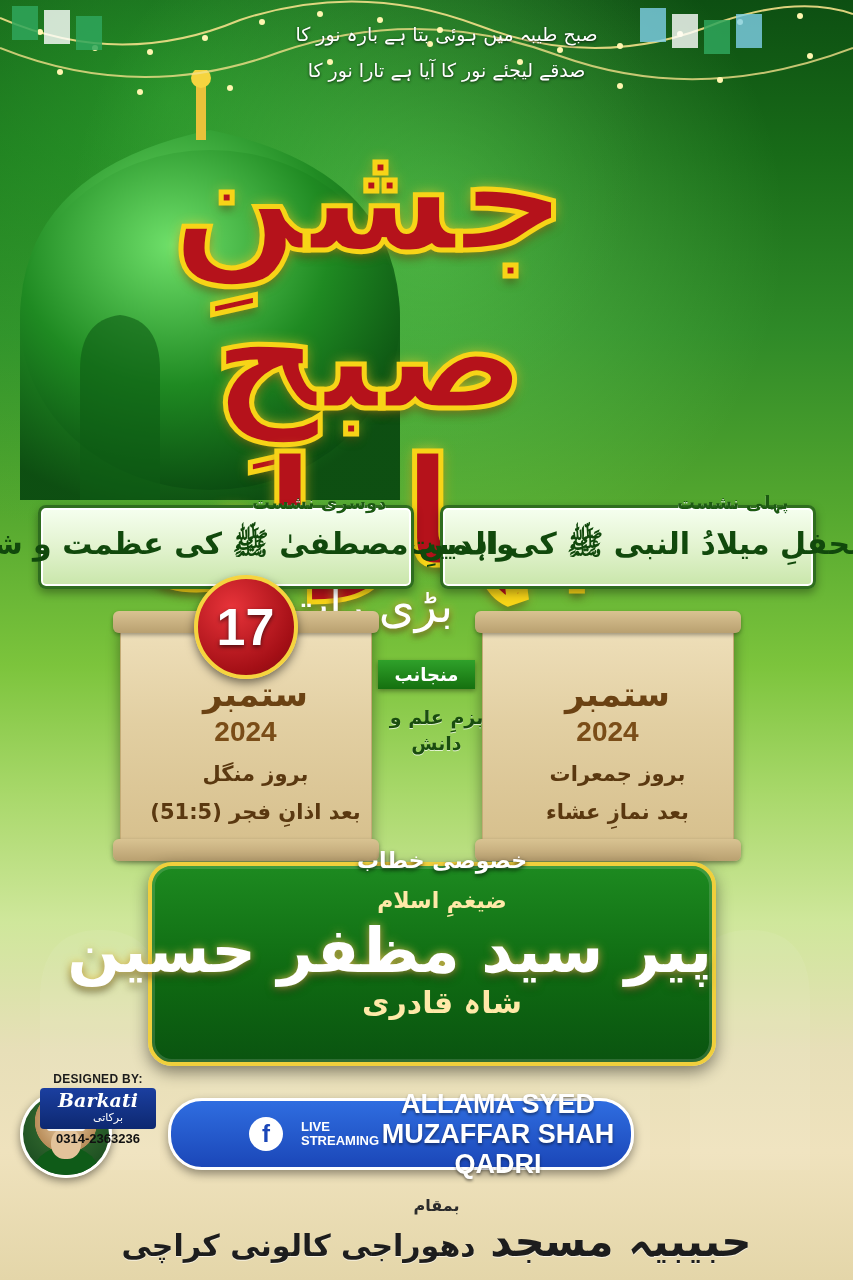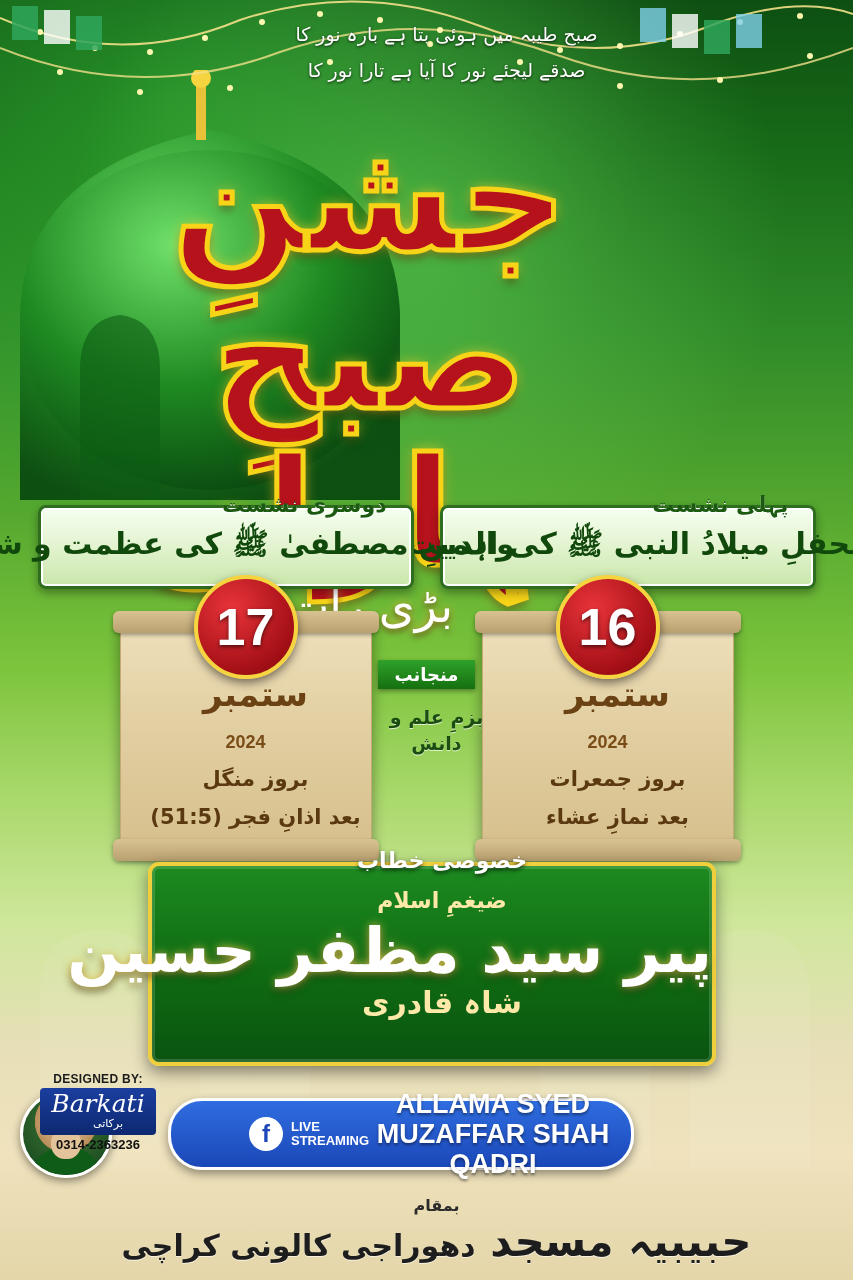--- a/index.html
+++ b/index.html
@@ -122,21 +122,21 @@
     border: 3px solid #2f6d1f;
     box-shadow: 0 4px 10px rgba(0,0,0,.35), inset 0 0 0 2px #ffffff;
     display: flex;
     align-items: center;
     justify-content: center;
   }
   .session-label {
     position: absolute;
     top: -16px;
     right: 24px;
-    font-size: 22px;
+    font-size: 18px;
     font-weight: bold;
     color: #1c5a12;
     text-shadow: 0 1px 0 #fff;
   }
   .session-text {
     font-size: 30px;
     font-weight: bold;
     color: #11490c;
     white-space: nowrap;
   }
@@ -203,24 +203,24 @@
     text-align: center;
     color: #5c3a12;
   }
   .scroll-month {
     font-size: 34px;
     font-weight: bold;
     color: #6b4213;
     line-height: 1.15;
   }
   .scroll-year {
-    font-size: 18px;
+    font-size: 28px;
     font-weight: bold;
     color: #7a4d18;
-    margin-top: 18px;
+    margin-top: 2px;
   }
   .scroll-time {
     margin-top: 14px;
     font-size: 21px;
     font-weight: bold;
     color: #5a3810;
   }
 
   
   .center-tag {
@@ -253,21 +253,21 @@
 
   
   .speaker-panel {
     position: absolute;
     top: 862px;
     left: 148px;
     width: 560px;
     height: 196px;
     background: linear-gradient(180deg,#1d8a20 0%, #0f6a12 55%, #0a5410 100%);
     border: 4px solid #f0cf3c;
-    border-radius: 11px;
+    border-radius: 24px;
     box-shadow: 0 6px 16px rgba(0,0,0,.45), inset 0 0 0 3px rgba(255,255,255,.15);
     text-align: center;
     z-index: 7;
   }
   .speaker-kicker {
     position: absolute;
     top: -18px;
     left: 50%;
     transform: translateX(-50%);
     font-size: 22px;
@@ -324,21 +324,21 @@
     align-items: center;
     justify-content: center;
     margin-left: 78px;
     flex: 0 0 auto;
   }
   .live-text {
     color: #ffffff;
     font-size: 13px;
     font-weight: bold;
     line-height: 1.05;
-    margin-left: 8px;
+    margin-left: 18px;
     text-align: left;
     flex: 0 0 auto;
   }
   .live-name {
     flex: 1;
     color: #ffffff;
     font-size: 27px;
     font-weight: bold;
     line-height: 1.12;
     text-align: center;
@@ -407,22 +407,22 @@
   .designer-logo {
     margin-top: 2px;
     background: linear-gradient(180deg,#1b3fa0,#0d2870);
     color: #ffffff;
     border-radius: 4px;
     padding: 3px 0 5px;
   }
   .designer-logo .brand {
     font-family: "DejaVu Serif", serif;
     font-style: italic;
-    font-size: 25px;
-    font-weight: normal;
+    font-size: 19px;
+    font-weight: bold;
     line-height: 1.05;
   }
   .designer-logo .brand-ur {
     font-size: 11px;
   }
   .designer-phone {
     font-size: 13px;
     font-weight: bold;
     color: #111;
     margin-top: 2px;
@@ -538,21 +538,20 @@
       <div class="session-text urdu">محفلِ میلادُ النبی ﷺ کی اہمیت</div>
     </div>
     <div class="session">
       <div class="session-label urdu">دوسری نشست</div>
       <div class="session-text urdu">والدینِ مصطفیٰ ﷺ کی عظمت و شان</div>
     </div>
   </div>
 
   <div class="scrolls">
     <div class="scroll">
-      <div class="day-badge">16</div>
       <div class="scroll-body">
         <div class="scroll-month urdu">ستمبر</div>
         <div class="scroll-year">2024</div>
         <div class="scroll-time urdu">بروز جمعرات</div>
         <div class="scroll-time urdu">بعد نمازِ عشاء</div>
       </div>
     </div>
 
     <div class="scroll">
       <div class="day-badge">17</div>

